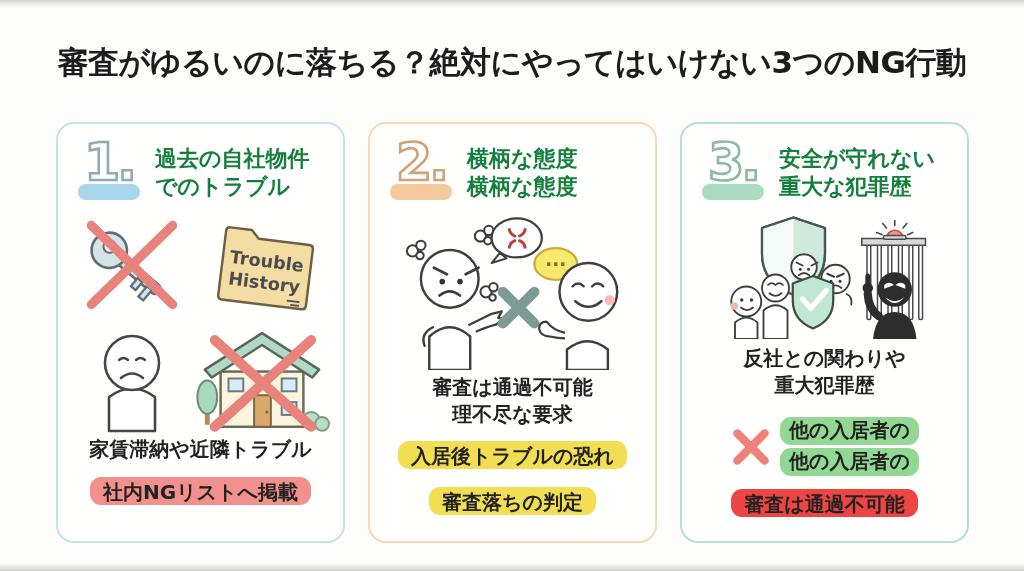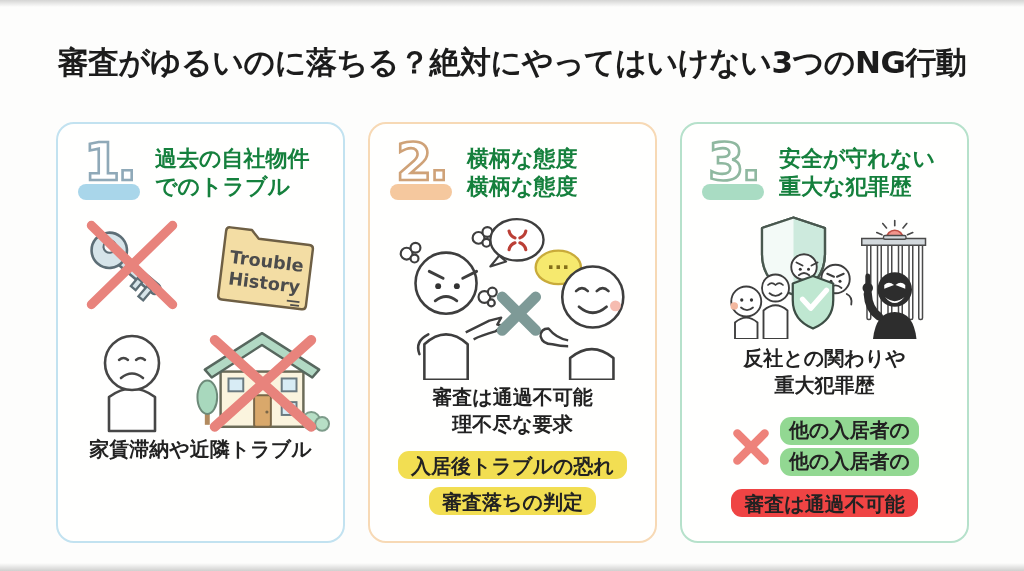--- a/index.html
+++ b/index.html
@@ -21,21 +21,21 @@
   .caption{font-size:20px;font-weight:800;color:#222;text-align:center;line-height:1.35;}
   .hl{display:inline-block;font-size:20px;font-weight:800;color:#222;padding:2px 13px 0;border-radius:11px;line-height:1.3;}
   .warn-row{display:flex;align-items:center;gap:8px;margin-top:18px;}
   .warn-lines{display:flex;flex-direction:column;gap:3px;align-items:flex-start;}
   .warn-lines .hl{padding:0px 9px 2px;}
   .mt-auto{margin-top:auto;}
   .mb-caption1{margin-top:2px;}
   .card1-hl{margin:14px 0 26px;}
   .card2-cap{margin-top:4px;}
   .card2-hl1{margin-top:13px;}
-  .card2-hl2{margin:8px 0 26px;}
+  .card2-hl2{margin:18px 0 26px;}
   .card3-cap{margin-top:6px;}
   .card3-final{margin:13px 0 24px;}
   svg{display:block;}
 </style>
 </head>
 <body>
 
 <div class="canvas">
   <div class="vignette-top"></div>
   <h1 class="title">審査がゆるいのに落ちる？絶対にやってはいけない3つのNG行動</h1>
@@ -93,20 +93,21 @@
           <rect x="90" y="83" width="15" height="13" fill="#d8ecf5" stroke="#6b7a80" stroke-width="2"></rect>
           <rect x="12" y="88" width="5" height="18" fill="#b28a5e"></rect>
           <ellipse cx="14.5" cy="78" rx="10" ry="17" fill="#a8d8bd" stroke="#6d8a79" stroke-width="2"></ellipse>
           <circle cx="120" cy="102" r="9" fill="#b7dfc6" stroke="#7d9c8a" stroke-width="2"></circle>
           <circle cx="131" cy="105" r="7" fill="#b7dfc6" stroke="#7d9c8a" stroke-width="2"></circle>
           <path d="M22,20 L120,108 M120,20 L22,108" stroke="#e8837c" stroke-width="10" stroke-linecap="round" fill="none"></path>
         </svg>
       </div>
 
       <div class="caption mt-auto mb-caption1">家賃滞納や近隣トラブル</div>
+      <span class="hl card1-hl" style="background: rgb(242, 145, 140);">社内NGリストへ掲載</span>
     </section>
 
     <section class="card" style="--accent: #f5c89e; --border: #f7d9b5; --numstroke: #cfa278;">
       <div class="card-head">
         <div class="num-wrap">
           <span class="num-pill"></span>
           <span class="num">2.</span>
         </div>
         <h2 class="heading">
           <span>横柄な態度</span>

